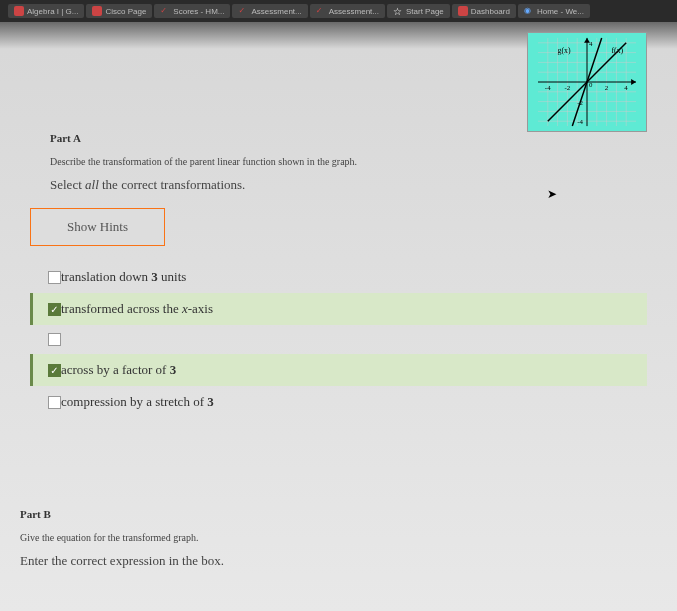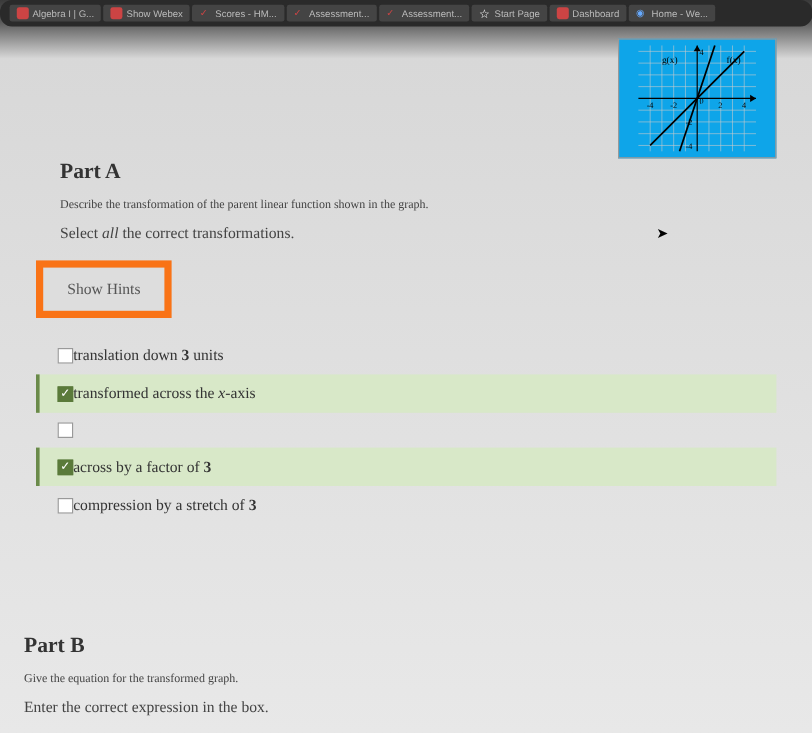--- a/index.html
+++ b/index.html
@@ -12,21 +12,20 @@
       color: #333;
     }
     .tab-bar {
       display: flex;
       gap: 2px;
       padding: 4px 8px;
       background: #2a2a2a;
       font-size: 8px;
       font-family: Arial, sans-serif;
       align-items: center;
-      border-radius: 10px;
     }
     .tab {
       display: flex;
       align-items: center;
       gap: 3px;
       padding: 2px 6px;
       background: #444;
       color: #bbb;
       border-radius: 2px;
       white-space: nowrap;
@@ -39,51 +38,51 @@
     .tab-icon.red { background: #c44; border-radius: 2px; }
     .tab-icon.star { color: #fff; font-size: 10px; }
     .content {
       padding: 0;
       position: relative;
     }
     .graph-area {
       position: absolute;
       right: 30px;
       top: 10px;
-      width: 132px;
+      width: 120px;
       height: 100px;
-      background: #0ea5e9;
+      background: #5eead4;
       border: 1px solid #999;
     }
     .graph-svg { width: 100%; height: 100%; }
     .part-section {
       padding: 20px 30px 10px 50px;
     }
     .part-a { padding-top: 110px; }
     .part-title {
       font-weight: bold;
-      font-size: 18px;
+      font-size: 11px;
       margin-bottom: 12px;
     }
     .question-text {
       font-size: 10px;
       margin-bottom: 10px;
       color: #444;
     }
     .instruction {
       font-size: 13px;
       margin-bottom: 15px;
       color: #444;
     }
     .instruction em { }
     .hints-btn {
       display: inline-block;
-      padding: 10px 20px;
+      padding: 10px 36px;
       background: #ddd;
-      border: 6px solid #f97316;
+      border: 1px solid #f97316;
       font-size: 13px;
       color: #555;
       margin-left: -20px;
       margin-bottom: 15px;
       font-family: Georgia, serif;
     }
     .options {
       margin-left: -20px;
     }
     .option {
@@ -130,21 +129,21 @@
 </head>
 <body>
 
 <div class="tab-bar">
   <div class="tab">
       <span class="tab-icon red"></span>
       <span>Algebra I | G...</span>
     </div>
   <div class="tab">
       <span class="tab-icon red"></span>
-      <span>Show Webex</span>
+      <span>Cisco Page</span>
     </div>
   <div class="tab">
       <span class="tab-icon" style="color:#c44">✓</span>
       <span>Scores - HM...</span>
     </div>
   <div class="tab">
       <span class="tab-icon" style="color:#c44">✓</span>
       <span>Assessment...</span>
     </div>
   <div class="tab">

